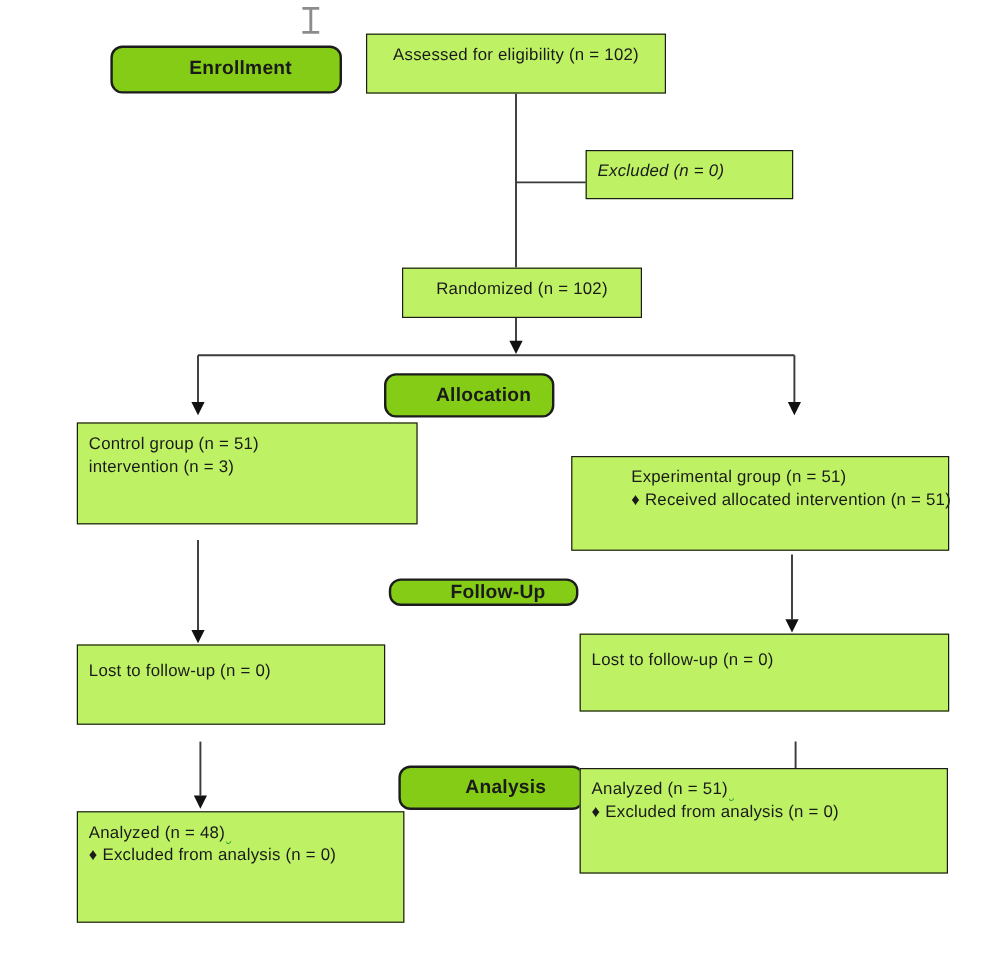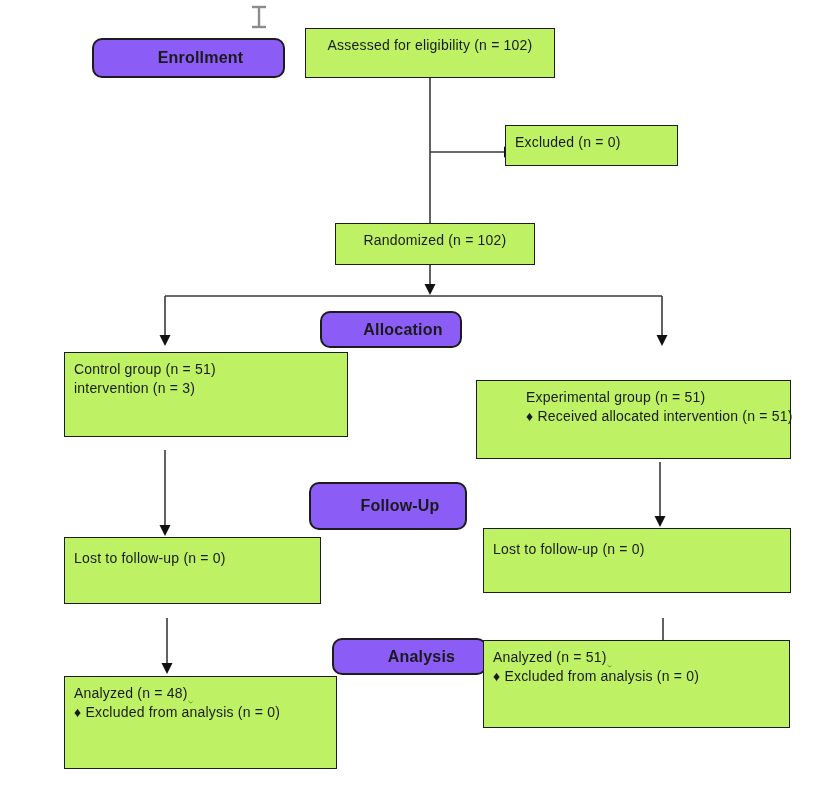--- a/index.html
+++ b/index.html
@@ -18,21 +18,21 @@
     border:1.5px solid #1c1c1c;
     box-sizing:border-box;
     font-size:14px;
     letter-spacing:0.2px;
     line-height:19px;
   }
   .box .txt{padding:7px 9px 0 9px;}
   .center-h{text-align:center;}
   .hdr{
     position:absolute;
-    background:#8b5cf6;
+    background:#84cc16;
     border:2px solid #1c1c1c;
     border-radius:10px;
     box-sizing:border-box;
     display:flex;align-items:center;justify-content:center;
     font-size:16px;font-weight:bold;
     letter-spacing:0.2px;
     padding-left:24px;
   }
   .line{white-space:pre;}
   .squiggle{
@@ -76,28 +76,28 @@
   <svg class="cursor" width="22" height="28" viewBox="0 0 22 28" xmlns="http://www.w3.org/2000/svg">
     <g stroke="#8c8c8c" stroke-width="2.4" fill="none">
       <path d="M4 4 H18"></path>
       <path d="M11 4 V24"></path>
       <path d="M4 24 H18"></path>
     </g>
   </svg>
 
   <div class="hdr" style="left:92px;top:38px;width:193px;height:40px;">Enrollment</div>
   <div class="hdr" style="left:320px;top:311px;width:142px;height:37px;">Allocation</div>
-  <div class="hdr" style="left:309px;top:482px;width:158px;height:48px;">Follow-Up</div>
+  <div class="hdr" style="left:324px;top:482px;width:158px;height:23px;">Follow-Up</div>
   <div class="hdr" style="left:320px;top:638px;width:155px;height:37px;margin-left:12px;">Analysis</div>
 
   <div class="box" style="left:305px;top:28px;width:250px;height:50px;">
     <div class="txt center-h line">Assessed for eligibility (n = 102)</div>
   </div>
 
-  <div class="box" style="left:505px;top:125px;width:173px;height:41px;">
+  <div class="box" style="left:488px;top:125px;width:173px;height:41px;font-style:italic;">
     <div class="txt line">Excluded (n = 0)</div>
   </div>
 
   <div class="box" style="left:335px;top:223px;width:200px;height:42px;">
     <div class="txt center-h line">Randomized (n = 102)</div>
   </div>
 
   <div class="box" style="left:64px;top:352px;width:284px;height:85px;">
     <div class="txt">
       <div class="line">Control group (n = 51)</div>

